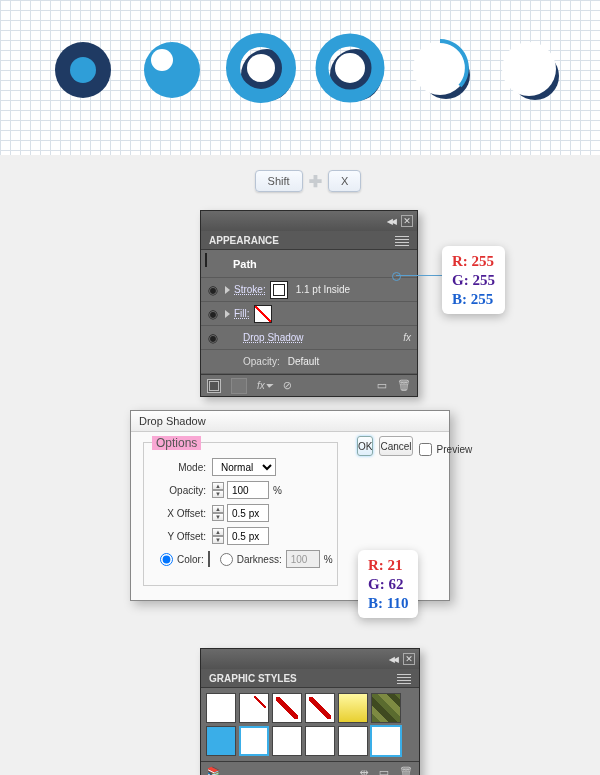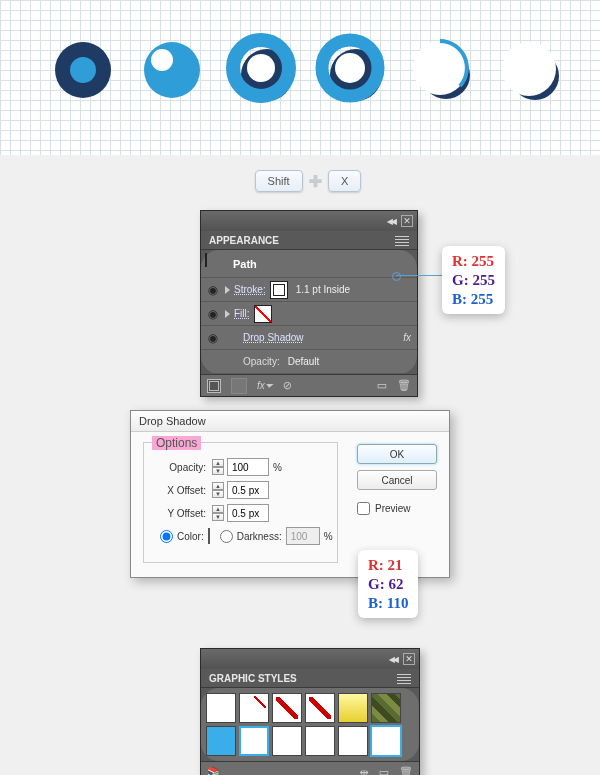--- a/index.html
+++ b/index.html
@@ -16,21 +16,21 @@
   .plus { color:#c8ccd0; font-size:16px; font-weight:bold; }
 
   
   .panel-dark { background:#595959; border:1px solid #2b2b2b; box-shadow:4px 4px 8px rgba(0,0,0,.25); }
   .panel-head { height:20px; background:linear-gradient(#6a6a6a,#525252); display:flex; align-items:center; justify-content:flex-end; padding:0 4px; gap:6px; }
   .arrws { color:#ddd; font-size:8px; letter-spacing:-2px; }
   .closebox { width:12px; height:12px; border:1px solid #aaa; display:flex; align-items:center; justify-content:center; color:#ddd; font-size:9px; line-height:1; }
   .panel-title { background:#595959; color:#e8e8e8; font-size:10px; font-weight:bold; padding:4px 8px 3px; border-bottom:1px solid #3a3a3a; display:flex; justify-content:space-between; align-items:center;}
   .menu-lines { width:14px; height:10px; display:flex; flex-direction:column; justify-content:space-between; }
   .menu-lines span { height:1px; background:#ccc; display:block; }
-  .panel-body { background:#6e6e6e;border-radius:18px; }
+  .panel-body { background:#6e6e6e; }
   .row { display:flex; align-items:center; height:24px; border-bottom:1px solid #5a5a5a; padding:0 4px; gap:4px; }
   .row.tall { height:28px; }
   .eye { width:16px; text-align:center; color:#222; font-size:12px; }
   .slotcell { width:20px; height:20px; }
   .tri2 { width:0; height:0; border-top:4px solid transparent; border-bottom:4px solid transparent; border-left:5px solid #ccc; }
   .lbl { color:#e0e0ff; text-decoration:underline dotted; font-size:10px; }
   .lbl.plain { color:#ddd; text-decoration:none; }
   .swatch { width:18px; height:18px; border:1px solid #222; background:#fff; position:relative; }
   .swatch.nofill::after { content:""; position:absolute; left:0; top:0; right:0; bottom:0; background:linear-gradient(to top right, transparent 45%, red 45%, red 55%, transparent 55%); }
   .swatch.dbl { box-shadow: inset 0 0 0 2px #fff, inset 0 0 0 3px #222; }
@@ -61,21 +61,21 @@
   .frow { display:flex; align-items:center; margin:5px 0; font-size:10px; color:#333; }
   .frow label { width:52px; text-align:right; margin-right:6px; }
   .sel, .numfield { border:1px solid #9a9a9a; height:18px; font-size:10px; padding:0 4px; background:#fff; }
   .sel { width:64px; }
   .numfield { width:42px; }
   .stepper { display:inline-flex; flex-direction:column; margin-right:3px; }
   .stepper span { width:12px; height:8px; border:1px solid #9a9a9a; background:linear-gradient(#fff,#e8e8e8); font-size:6px; line-height:6px; text-align:center; color:#555;}
   .pct { margin-left:4px; }
   .radio { margin:0 4px 0 0; }
   .colorbox { width:20px; height:16px; border:1px solid #555; background:#1a3666; margin-right:10px; }
-  .dlg-right { position:absolute; top:12px; right:12px; width:80px; display:flex; flex-direction:column; gap:6px; align-items:stretch; }
+  .dlg-right { position:absolute; top:4px; right:12px; width:80px; display:flex; flex-direction:row; gap:6px; align-items:stretch; }
   .btn { height:20px; border:1px solid #8aa; border-radius:3px; background:linear-gradient(#fbfeff,#dfeffb); font-size:10px; color:#333; box-shadow:0 0 3px #8cd0ff; }
   .btn.cancel { box-shadow:none; border-color:#aaa; background:linear-gradient(#fefefe,#ececec); }
   .chkrow { display:flex; align-items:center; gap:5px; font-size:10px; margin-top:6px; }
 
   
   .gstyles { position:absolute; top:648px; left:200px; width:220px; }
   .grid-swatches { display:flex; flex-wrap:wrap; gap:3px; padding:5px; }
   .gsw { width:30px; height:30px; border:1px solid #444; background:#fff; position:relative; }
   .gsw.sel { outline:2px solid #3aaee8; outline-offset:-1px; }
   .slash::after { content:""; position:absolute; inset:3px; background:linear-gradient(to top right, transparent 42%, #c00 42%, #c00 58%, transparent 58%); }
@@ -185,20 +185,24 @@
   <div class="g">G: 255</div>
   <div class="b">B: 255</div>
 </div>
 
 <div class="dialog">
   <div class="dlg-title">Drop Shadow</div>
   <div class="dlg-body">
     <div class="fieldset">
       <span class="legend">Options</span>
       <div class="frow">
+        <label>Mode:</label>
+        <select class="sel"><option>Normal</option></select>
+      </div>
+      <div class="frow">
         <label>Opacity:</label>
         <span class="stepper">
             <span>▲</span>
             <span>▼</span>
           </span>
         <input class="numfield" value="100" style="">
         <span class="pct">%</span>
       </div>
       <div class="frow">
         <label>X Offset:</label>

